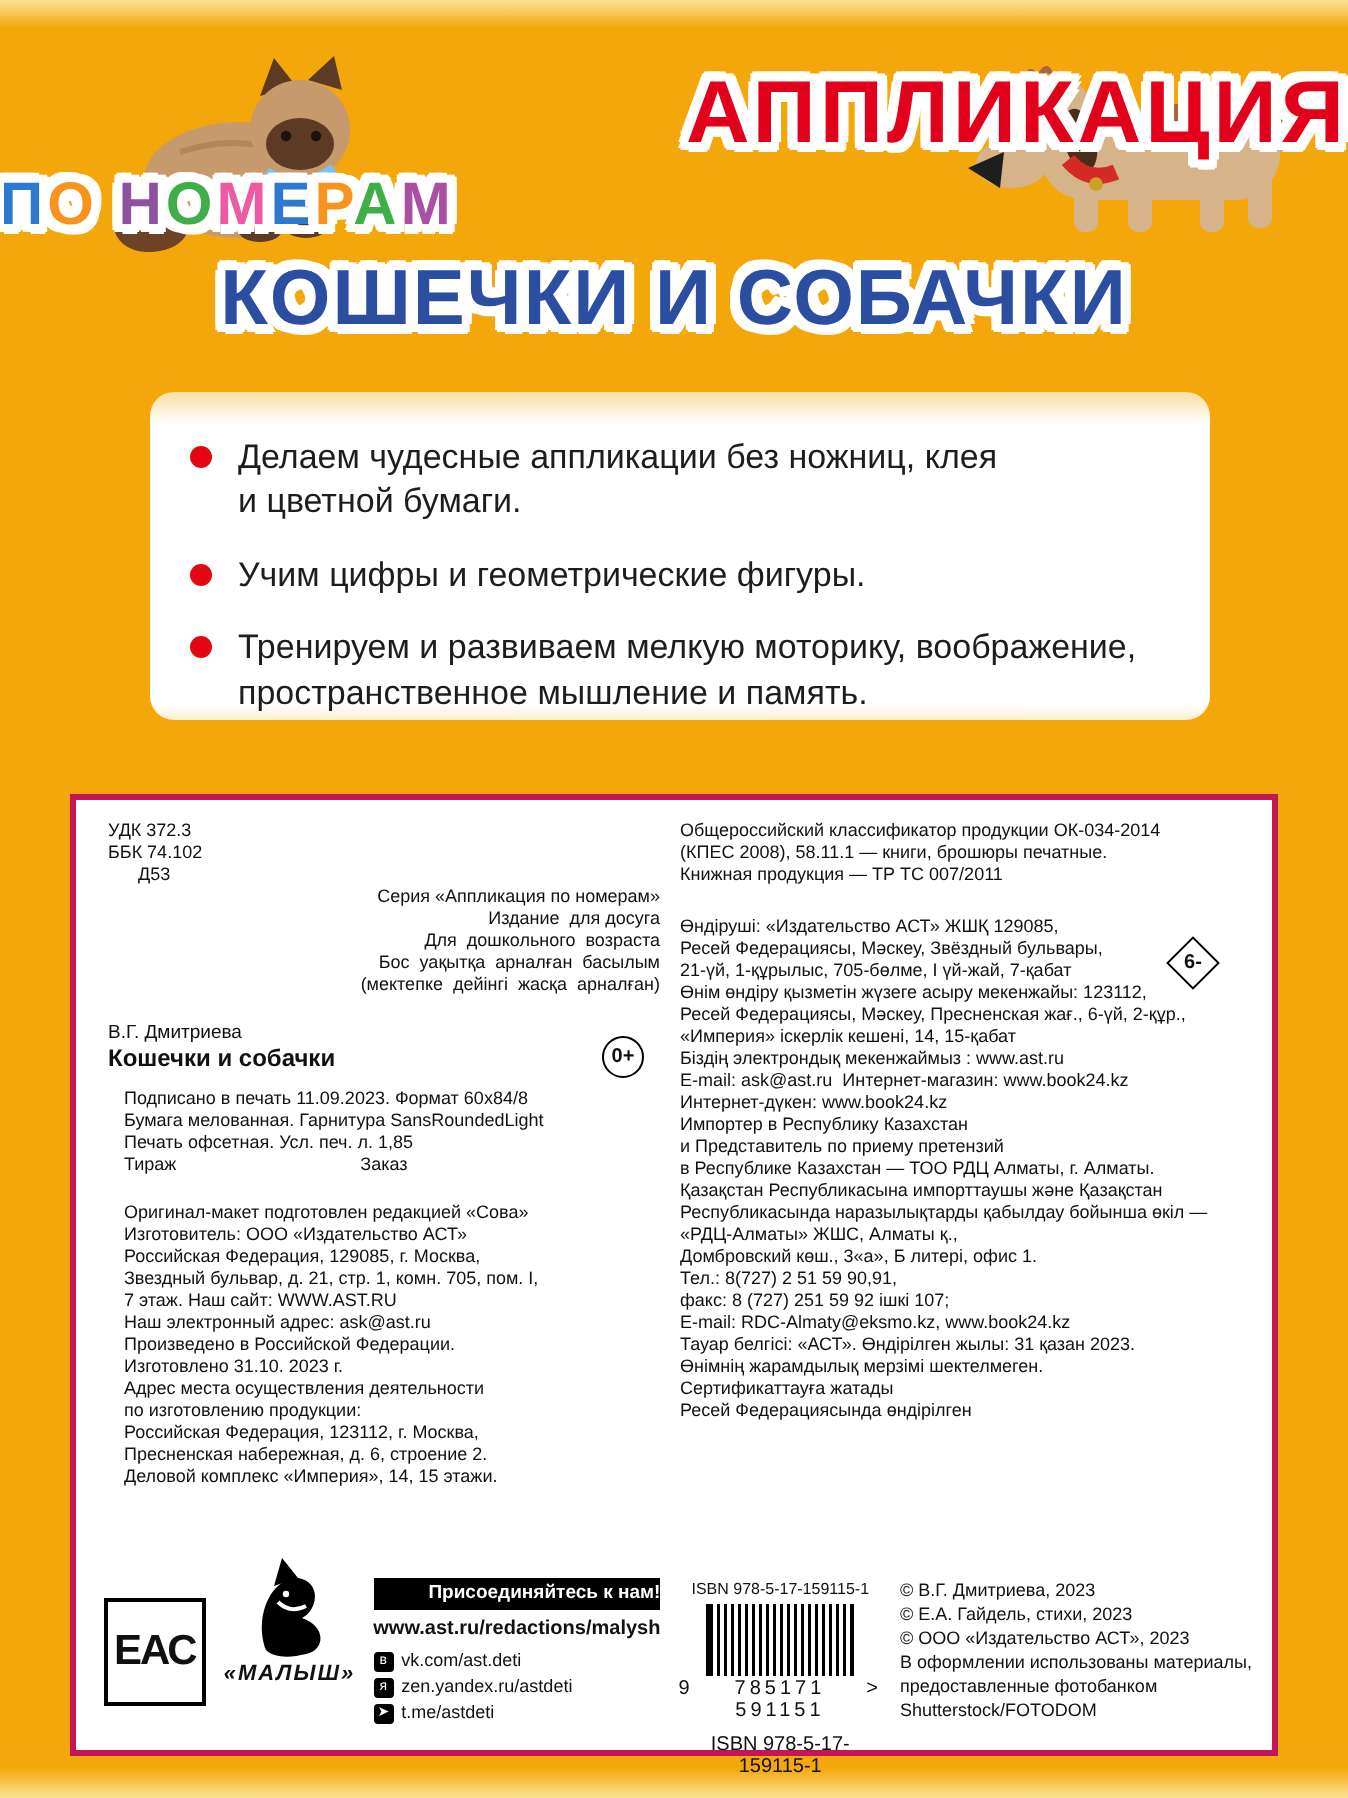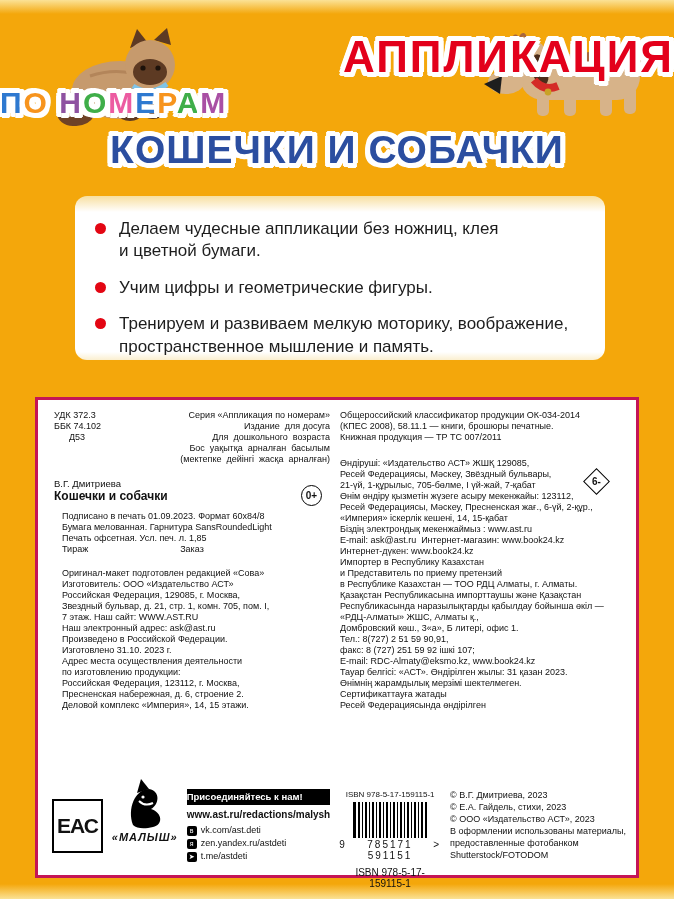--- a/index.html
+++ b/index.html
@@ -39,21 +39,21 @@
   .bullet{flex:none; width:11px; height:11px; border-radius:50%; background:#E30613; margin-top:5px;}
   
   .colophon{
     position:absolute; left:35px; top:397px; width:604px; height:481px;
     box-sizing:border-box; background:#fff; border:3px solid #C41556;
     font-size:9px; line-height:11px; color:#111;
   }
   .col-left{position:absolute; left:16px; top:10px; width:276px;}
   .col-right{position:absolute; left:302px; top:10px; width:292px;}
   .pre{white-space:pre;}
-  .codes-series{display:flex;}
+  .codes-series{display:flex;flex-direction:column;}
   .codes{width:64px; white-space:pre;}
   .series{flex:1; text-align:right; white-space:pre;}
   .author-block{text-align:left; margin-top:13px; position:relative;}
   .author-name{font-size:9.5px;}
   .small-title{font-size:12px; font-weight:bold; margin-top:2px;}
   .badge-circle{
     position:absolute; right:8px; top:7px; width:21px; height:21px;
     border:1.5px solid #000; border-radius:50%; box-sizing:border-box;
     display:flex; align-items:center; justify-content:center; font-size:10px; font-weight:bold; background:#fff;
   }
@@ -67,21 +67,21 @@
     border:1.5px solid #000; transform:rotate(45deg); box-sizing:border-box; background:#fff;
     display:flex; align-items:center; justify-content:center;
   }
   .badge-diamond span{transform:rotate(-45deg); font-size:10px; font-weight:bold;}
   
   .footer{position:absolute; left:14px; right:10px; bottom:6px; height:86px; display:flex; gap:9px;}
   .eac{margin-top:16px; align-self:flex-start; border:2.5px solid #000; padding:12px 3px; font-weight:900; font-size:21px; letter-spacing:-1px; line-height:26px;}
   .malysh{width:86px; text-align:center; margin-top:-4px;}
   .malysh-label{font-size:11px; font-weight:bold; font-style:italic; letter-spacing:1px; margin-top:-2px;}
   .join{width:154px; margin-top:6px;}
-  .join-bar{background:#000; color:#fff; font-weight:bold; font-size:9.5px; text-align:left; padding:2px 0 3px;}
+  .join-bar{background:#000; color:#fff; font-weight:bold; font-size:9.5px; text-align:right; padding:2px 0 3px;}
   .join-site{font-weight:bold; font-size:10px; margin:4px 0 5px;}
   .social-row{display:flex; align-items:flex-end; gap:4px; font-size:9px; margin-bottom:2px;}
   .social-icon{flex:none; width:10px; height:10px; background:#000; color:#fff; font-size:7px; line-height:10px; text-align:center; border-radius:2px;}
   .barcode-block{width:152px; text-align:center; margin-top:6px;}
   .isbn-top{font-size:8px;}
   .barcode{height:36px; margin:2px 14px 0; background:repeating-linear-gradient(90deg,#000 0 1.5px,#fff 1.5px 3.5px); border-left:2px solid #000; border-right:2px solid #000;}
   .barcode-digits{font-size:10px; letter-spacing:2px; margin-top:1px; display:flex; justify-content:center; gap:2px;}
   .isbn-bottom{font-size:10px; margin-top:6px;}
   .copyright{flex:1; margin-top:6px; white-space:pre; font-size:9px; line-height:12px;}
 </style>
@@ -157,21 +157,21 @@
 Издание  для досуга
 Для  дошкольного  возраста
 Бос  уақытқа  арналған  басылым
 (мектепке  дейінгі  жасқа  арналған)</div>
       </div>
       <div class="author-block">
         <div class="author-name">В.Г. Дмитриева</div>
         <div class="small-title">Кошечки и собачки</div>
         <div class="badge-circle">0+</div>
       </div>
-      <div class="print-block pre">Подписано в печать 01.09.2023. Формат 60х84/8
+      <div class="print-block pre">Подписано в печать 11.09.2023. Формат 60х84/8
 Бумага мелованная. Гарнитура SansRoundedLight
 Печать офсетная. Усл. печ. л. 1,85</div>
       <div class="tirazh-line">
         <span>Тираж</span>
         <span>Заказ</span>
       </div>
       <div class="maker-block pre">Оригинал-макет подготовлен редакцией «Сова»
 Изготовитель: ООО «Издательство АСТ»
 Российская Федерация, 129085, г. Москва,
 Звездный бульвар, д. 21, стр. 1, комн. 705, пом. I,

